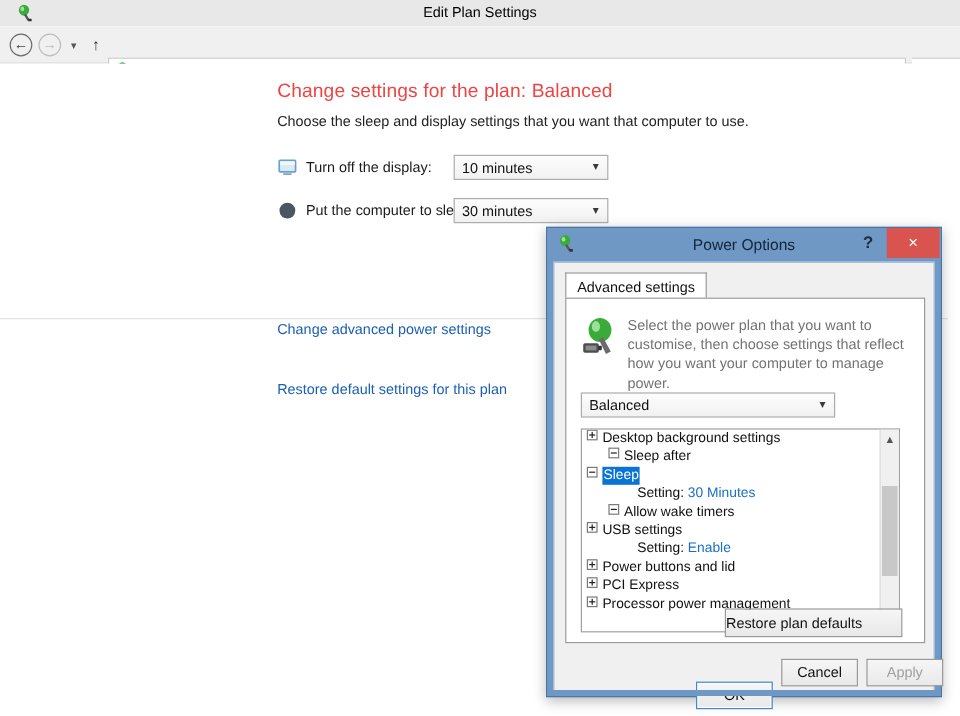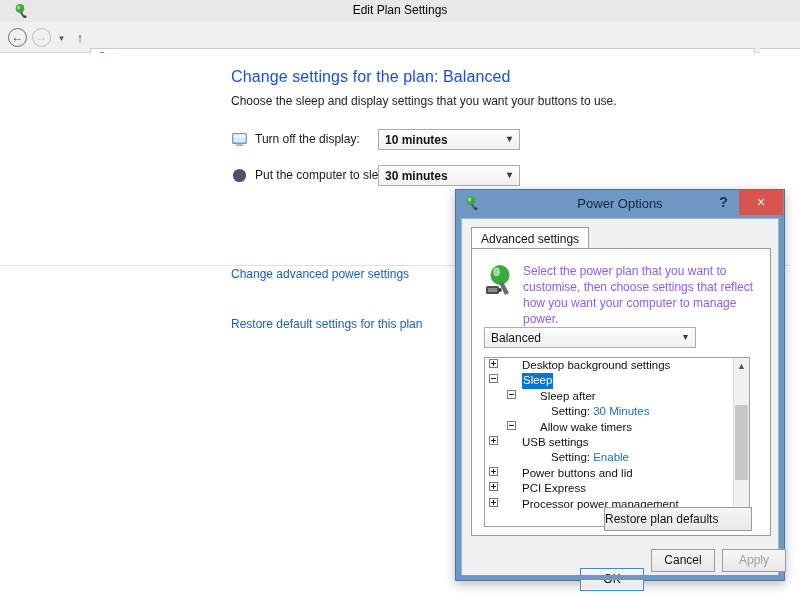--- a/index.html
+++ b/index.html
@@ -119,46 +119,45 @@
     width: 800px; height: 544px;
     background: #ffffff;
   }
   #content-divider {
     position: absolute; left: 0; top: 212px;
     width: 790px; height: 1px;
     background: #e2e2e2;
   }
   #page-heading {
     position: absolute; left: 231px; top: 15px;
-    font-size: 16px; color: #1d4ed8;
+    font-size: 16px; color: #ef4444;
     letter-spacing: 0.1px;
   }
   #page-subtext {
     position: absolute; left: 231px; top: 41px;
     font-size: 12px; color: #222222;
   }
 
   .setting-row { position: absolute; left: 231px; height: 22px; }
   #row-display { top: 76px; }
   #row-sleep { top: 112px; }
   .setting-icon {
     position: absolute; left: 0; top: 2px;
     width: 17px; height: 17px;
   }
   .setting-label {
     position: absolute; left: 24px; top: 3px;
     font-size: 12px; color: #1a1a1a; white-space: nowrap;
   }
   .setting-combo {
     position: absolute; left: 147px; top: 0;
-    width: 142px; height: 21px;
+    width: 129px; height: 21px;
     background: linear-gradient(to bottom, #fdfdfd 0%, #f1f1f1 100%);
     border: 1px solid #acacac;
     box-sizing: border-box;
-    font-weight: bold;
   }
   .setting-combo-value {
     position: absolute; left: 6px; top: 3px;
     font-size: 12px; color: #111111;
   }
   .setting-combo-arrow {
     position: absolute; right: 7px; top: 3px;
     font-size: 10px; color: #3a3a3a;
   }
 
@@ -239,21 +238,21 @@
     box-sizing: border-box;
   }
 
   #dialog-battery-icon {
     position: absolute; left: 12px; top: 15px;
     width: 30px; height: 34px;
   }
   #dialog-intro-text {
     position: absolute; left: 51px; top: 14px;
     width: 238px;
-    font-size: 12px; color: #8b5cf6; line-height: 16px;
+    font-size: 12px; color: #737373; line-height: 16px;
   }
 
   #plan-select {
     position: absolute; left: 12px; top: 78px;
     width: 212px; height: 21px;
     background: linear-gradient(to bottom, #fdfdfd 0%, #f1f1f1 100%);
     border: 1px solid #acacac;
     box-sizing: border-box;
   }
   #plan-select-value {
@@ -295,21 +294,21 @@
   .tree-toggle::before {
     content: ""; position: absolute;
     left: 1px; top: 3px; width: 5px; height: 1px;
     background: #222;
   }
   .tree-toggle.plus::after {
     content: ""; position: absolute;
     left: 3px; top: 1px; width: 1px; height: 5px;
     background: #222;
   }
-  .tree-label { display: inline-block; margin-left: 20px; }
+  .tree-label { display: inline-block; }
   .tree-row.selected .tree-label {
     background: #0a74d4; color: #ffffff;
     padding: 0 1px;
   }
   .indent-1 { padding-left: 4px; }
   .indent-2 { padding-left: 22px; }
   .indent-3 { padding-left: 46px; }
   .tree-value { color: #1a6fc4; }
 
   
@@ -417,21 +416,21 @@
     </div>
 
     <div id="search-box">
       <div id="search-placeholder">Search</div>
     </div>
   </div>
 
   <div id="content-pane">
 
     <div id="page-heading">Change settings for the plan: Balanced</div>
-    <div id="page-subtext">Choose the sleep and display settings that you want your buttons to use.</div>
+    <div id="page-subtext">Choose the sleep and display settings that you want that computer to use.</div>
 
     <div id="row-display" class="setting-row">
       <svg class="setting-icon" viewBox="0 0 17 17">
         <rect x="1" y="2" width="15" height="11" rx="1.5" fill="#6f9fc9"></rect>
         <rect x="2.4" y="3.4" width="12.2" height="8.2" rx="0.8" fill="#d8ecf8"></rect>
         <path d="M2.4 3.4 h12.2 v3 h-12.2 z" fill="#eef8ff"></path>
         <rect x="5" y="13.3" width="7" height="1.6" fill="#8aa9c4"></rect>
       </svg>
       <div class="setting-label">Turn off the display:</div>
       <div class="setting-combo">
@@ -492,22 +491,22 @@
         <div id="dialog-intro-text">Select the power plan that you want to customise, then choose settings that reflect how you want your computer to manage power.</div>
 
         <div id="plan-select">
           <span id="plan-select-value">Balanced</span>
           <span id="plan-select-arrow">▾</span>
         </div>
 
         <div id="settings-tree">
           <div id="tree-rows">
               <div class="tree-row indent-1"><span class="tree-toggle plus"></span><span class="tree-label">Desktop background settings</span></div>
+              <div class="tree-row indent-2"><span class="tree-toggle"></span><span class="tree-label">Sleep after</span></div>
               <div class="tree-row indent-1 selected"><span class="tree-toggle"></span><span class="tree-label">Sleep</span></div>
-              <div class="tree-row indent-2"><span class="tree-toggle"></span><span class="tree-label">Sleep after</span></div>
               <div class="tree-row indent-3"><span class="tree-label">Setting:</span><span class="tree-value"> 30 Minutes</span></div>
               <div class="tree-row indent-2"><span class="tree-toggle"></span><span class="tree-label">Allow wake timers</span></div>
               <div class="tree-row indent-1"><span class="tree-toggle plus"></span><span class="tree-label">USB settings</span></div>
               <div class="tree-row indent-3"><span class="tree-label">Setting:</span><span class="tree-value"> Enable</span></div>
               <div class="tree-row indent-1"><span class="tree-toggle plus"></span><span class="tree-label">Power buttons and lid</span></div>
               <div class="tree-row indent-1"><span class="tree-toggle plus"></span><span class="tree-label">PCI Express</span></div>
               <div class="tree-row indent-1"><span class="tree-toggle plus"></span><span class="tree-label">Processor power management</span></div>
             </div>
           <div id="tree-scrollbar">
             <div id="sb-up" class="sb-arrow">▲</div>

